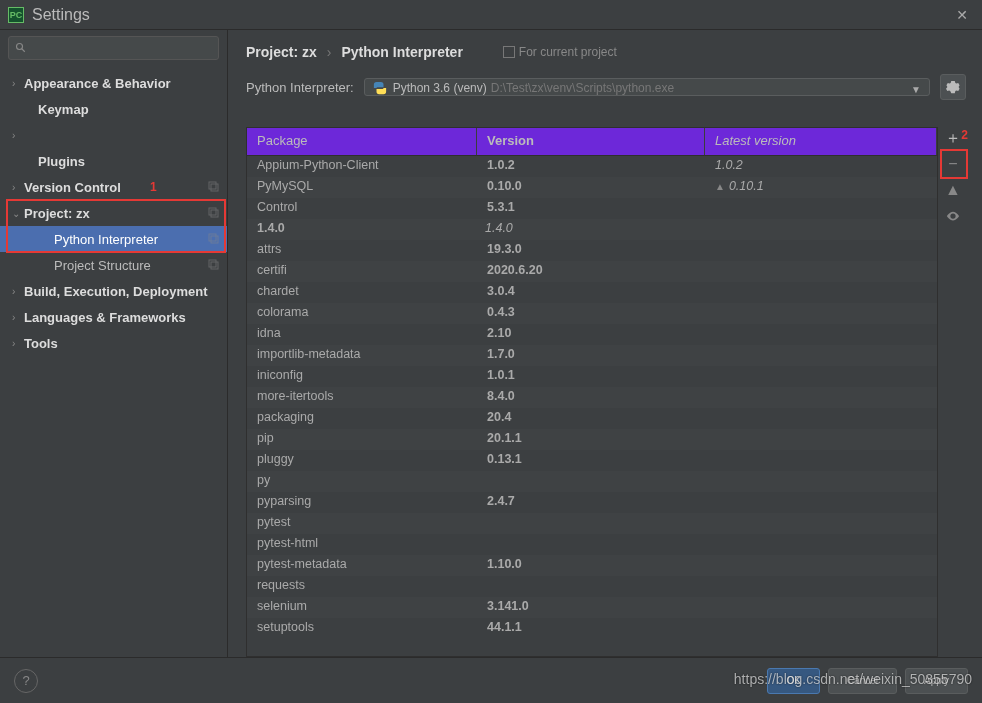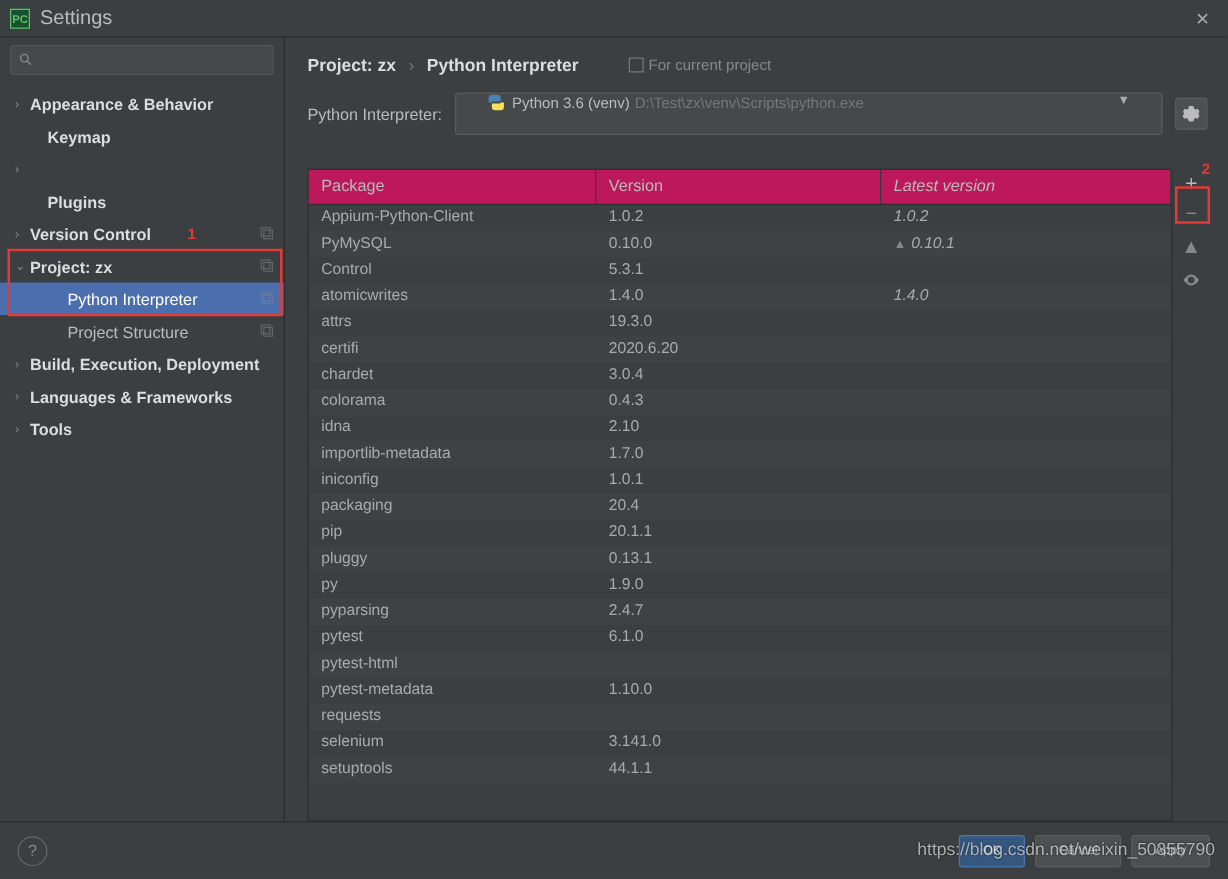--- a/index.html
+++ b/index.html
@@ -94,53 +94,53 @@
   color:#bbb; font-size:14px;
 }
 .breadcrumb .sep { color:#777; }
 .breadcrumb .strong { font-weight:bold; color:#ddd; }
 .forproj { color:#888; font-size:12px; display:flex; align-items:center; gap:4px;}
 .forproj .ic { width:12px;height:12px; border:1px solid #777; display:inline-block;}
 .interp-row { display:flex; align-items:center; gap:10px; margin-bottom:27px;}
 .interp-row .label { color:#bbb; font-size:13px; }
 .interp-select {
   flex:1;
-  height: 34px;
+  height: 18px;
   background: #45494a;
   border: 1px solid #5a5d5e;
   border-radius: 3px;
-  display:flex; align-items:flex-start;
-  padding: 0 25px;
+  display:flex; align-items:flex-end;
+  padding: 0 8px;
   color:#bbb; font-size:12px;
 }
 .interp-select .py-icon {
   width:14px;height:14px; margin-right:6px;
   display:inline-flex;
 }
 .interp-select .path { color:#777; margin-left:4px; }
 .interp-select .dd { margin-left:auto; color:#aaa; font-size:10px;}
 .gear-btn {
   width:26px; height:26px;
   background:#4c5052; border:1px solid #5a5d5e; border-radius:3px;
   display:flex; align-items:center; justify-content:center; cursor:pointer;
 }
 .gear-btn svg{ width:14px;height:14px; fill:#bbb;}
 .pkg-area { display:flex; gap:4px; flex:1; min-height:0; }
 .pkg-table-wrap { flex:1; border:1px solid #2f2f2f; background:#3c3f41; display:flex; flex-direction:column; min-height:0;}
 .pkg-head {
-  display:flex; height:28px; background:#be185d; border-bottom:1px solid #2f2f2f;
+  display:flex; height:28px; background:#6d28d9; border-bottom:1px solid #2f2f2f;
   color:#bbb; font-size:13px;
 }
 .pkg-head .cell { padding:5px 10px; border-right:1px solid #3a3d3e;}
 .pkg-body { flex:1; overflow:auto; }
 .pkg-row { display:flex; height:21px; font-size:12.5px; color:#aaa; }
 .pkg-row:nth-child(even){ background:#3f4244; }
 .pkg-row .cell { padding:2px 10px; overflow:hidden; white-space:nowrap;}
 .col-pkg { width:230px; }
-.col-ver { width:228px; }
+.col-ver { width:228px;font-weight:bold; }
 .col-lat { flex:1;font-style:italic; }
 .up-arrow { color:#888; font-size:10px; margin-right:4px;}
 .sidebtns {
   width:24px; display:flex; flex-direction:column; gap:4px; padding-top:0;
 }
 .sbtn {
   width:22px; height:22px;
   display:flex; align-items:center; justify-content:center;
   color:#888; cursor:pointer; font-size:16px;
   background:transparent;
@@ -305,21 +305,20 @@
                 <div class="cell col-pkg">PyMySQL</div>
                 <div class="cell col-ver">0.10.0</div>
                 <div class="cell col-lat"><span class="up-arrow">▲</span>0.10.1</div>
               </div>
               <div class="pkg-row">
                 <div class="cell col-pkg">Control</div>
                 <div class="cell col-ver">5.3.1</div>
                 <div class="cell col-lat"></div>
               </div>
               <div class="pkg-row">
-                <div class="cell col-pkg">atomicwrites</div>
                 <div class="cell col-ver">1.4.0</div>
                 <div class="cell col-lat">1.4.0</div>
               </div>
               <div class="pkg-row">
                 <div class="cell col-pkg">attrs</div>
                 <div class="cell col-ver">19.3.0</div>
                 <div class="cell col-lat"></div>
               </div>
               <div class="pkg-row">
                 <div class="cell col-pkg">certifi</div>
@@ -345,47 +344,50 @@
                 <div class="cell col-pkg">importlib-metadata</div>
                 <div class="cell col-ver">1.7.0</div>
                 <div class="cell col-lat"></div>
               </div>
               <div class="pkg-row">
                 <div class="cell col-pkg">iniconfig</div>
                 <div class="cell col-ver">1.0.1</div>
                 <div class="cell col-lat"></div>
               </div>
               <div class="pkg-row">
+                <div class="cell col-pkg">more-itertools</div>
+                <div class="cell col-ver">8.4.0</div>
+                <div class="cell col-lat"></div>
+              </div>
+              <div class="pkg-row">
                 <div class="cell col-pkg">packaging</div>
                 <div class="cell col-ver">20.4</div>
                 <div class="cell col-lat"></div>
               </div>
               <div class="pkg-row">
                 <div class="cell col-pkg">pip</div>
                 <div class="cell col-ver">20.1.1</div>
                 <div class="cell col-lat"></div>
               </div>
               <div class="pkg-row">
                 <div class="cell col-pkg">pluggy</div>
                 <div class="cell col-ver">0.13.1</div>
                 <div class="cell col-lat"></div>
               </div>
               <div class="pkg-row">
                 <div class="cell col-pkg">py</div>
-                <div class="cell col-ver">1.9.0</div>
                 <div class="cell col-lat"></div>
               </div>
               <div class="pkg-row">
                 <div class="cell col-pkg">pyparsing</div>
                 <div class="cell col-ver">2.4.7</div>
                 <div class="cell col-lat"></div>
               </div>
               <div class="pkg-row">
                 <div class="cell col-pkg">pytest</div>
-                <div class="cell col-ver">6.1.0</div>
                 <div class="cell col-lat"></div>
               </div>
               <div class="pkg-row">
                 <div class="cell col-pkg">pytest-html</div>
                 <div class="cell col-lat"></div>
               </div>
               <div class="pkg-row">
                 <div class="cell col-pkg">pytest-metadata</div>
                 <div class="cell col-ver">1.10.0</div>
                 <div class="cell col-lat"></div>

